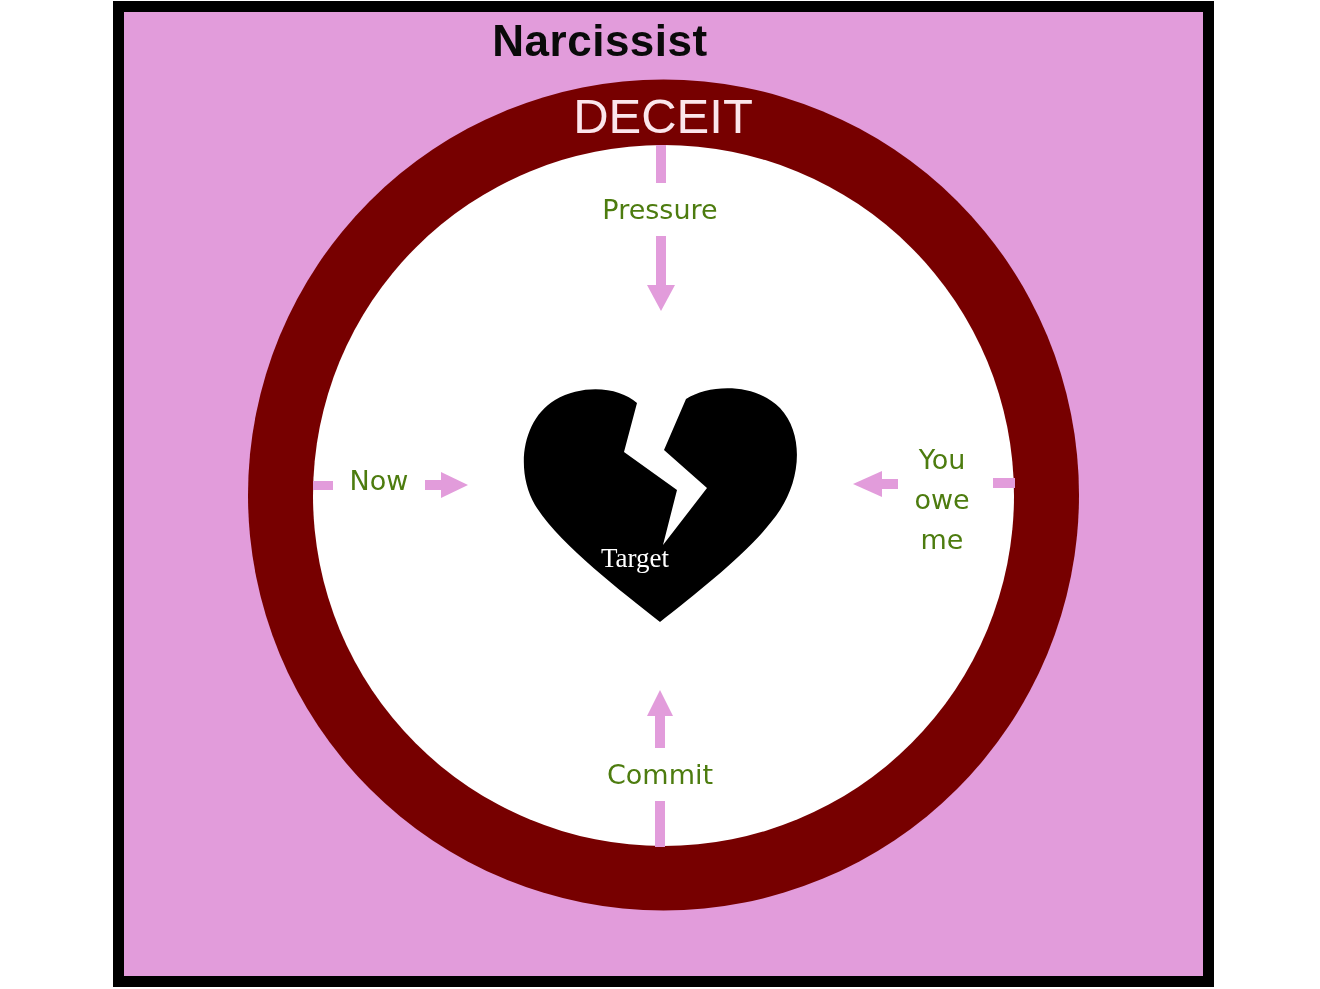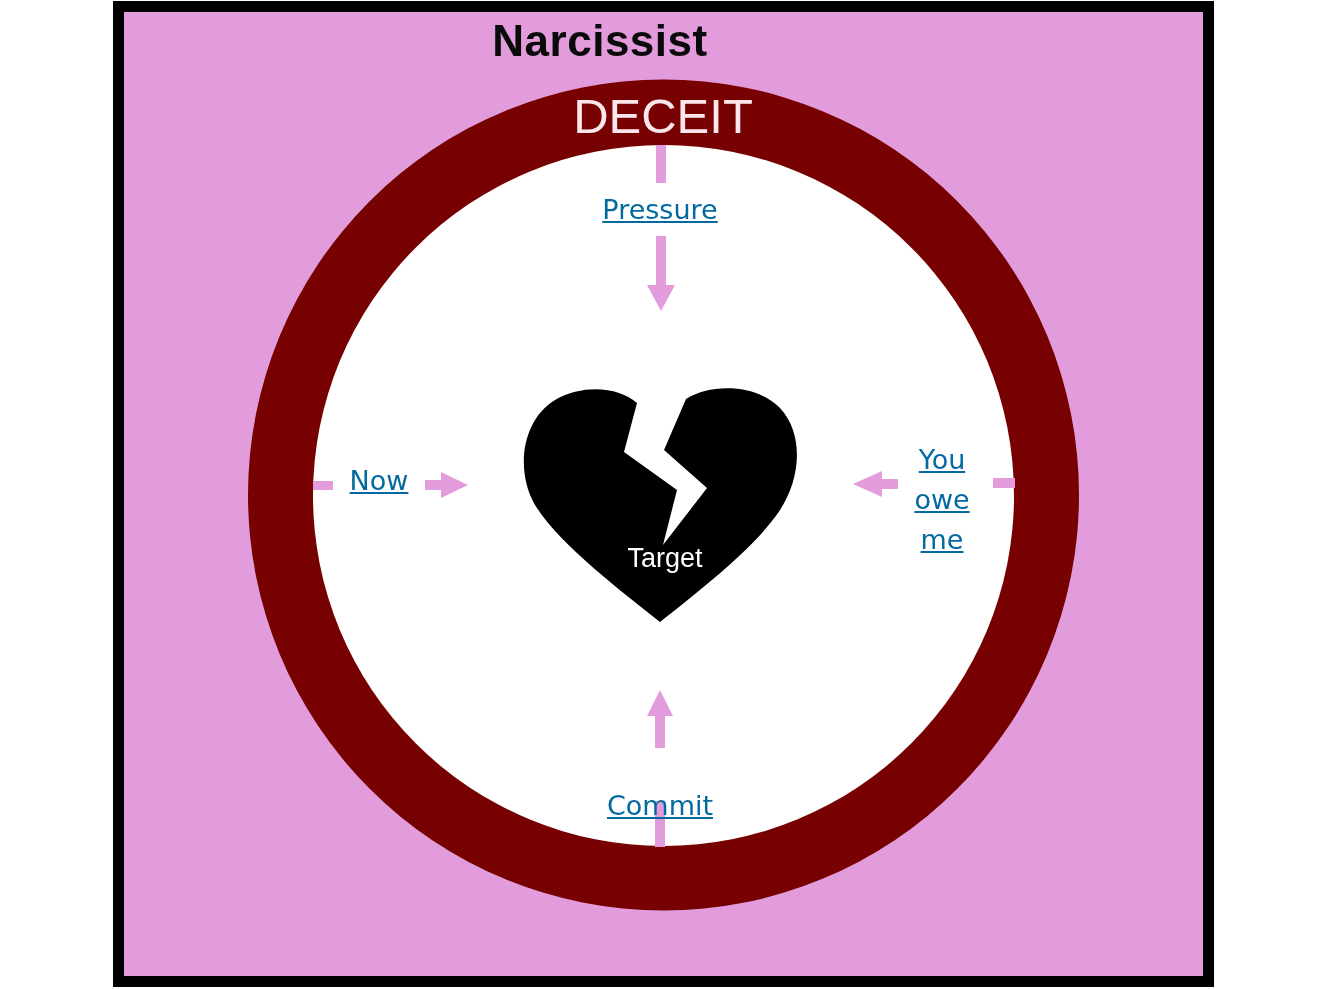--- a/index.html
+++ b/index.html
@@ -57,36 +57,35 @@
       text-align: center;
       font-family: "Liberation Sans", sans-serif;
       font-size: 49px;
       color: #FBE6EC;
       letter-spacing: 0px;
     }
     .lbl {
       position: absolute;
       font-family: "DejaVu Sans", sans-serif;
       font-size: 27px;
-      color: #0369a1;
+      color: #4d7c0f;
       text-align: center;
       line-height: 40px;
-      text-decoration: underline;
     }
     .lbl-pressure { left: 560px; width: 200px; top: 190px; }
-    .lbl-commit   { left: 560px; width: 200px; top: 755px; margin-top: 31px; }
+    .lbl-commit   { left: 560px; width: 200px; top: 755px; }
     .lbl-now      { left: 330px; width: 98px;  top: 461px; }
     .lbl-owe      { left: 897px; width: 90px;  top: 440px; }
     .lbl-target {
       position: absolute;
-      left: 610px;
+      left: 580px;
       width: 110px;
       top: 538px;
       text-align: center;
-      font-family: Liberation Sans, sans-serif;
+      font-family: Liberation Serif, serif;
       font-size: 27px;
       color: #ffffff;
       line-height: 40px;
     }
   </style>
 </head>
 <body>
 
 <div class="frame"></div>
 <div class="panel"></div>

